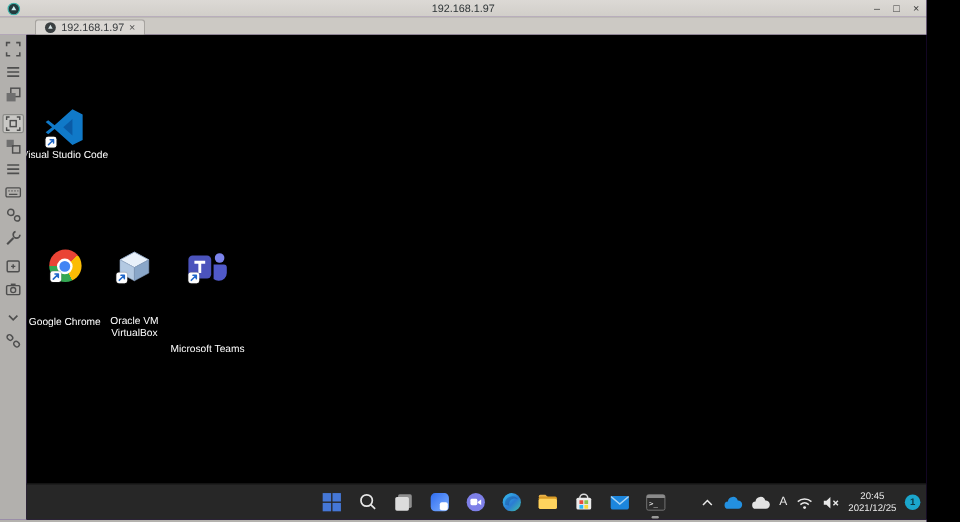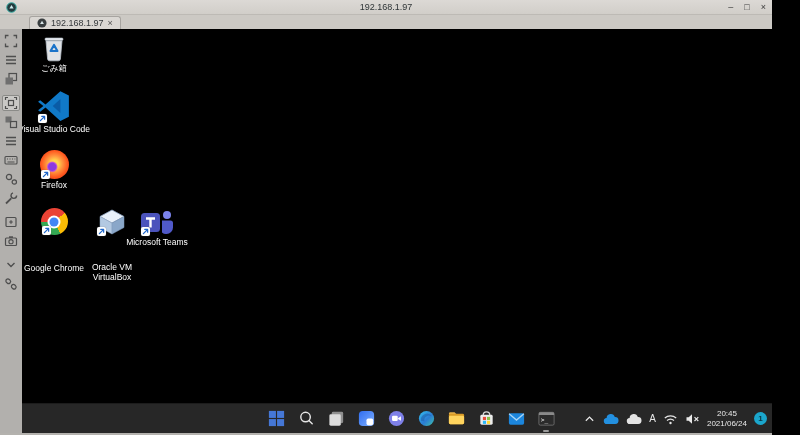--- a/index.html
+++ b/index.html
@@ -167,57 +167,36 @@
             <g transform="rotate(45 7 7)">
               <rect x="0.6" y="5" width="5" height="4" rx="2"></rect>
               <rect x="8.4" y="5" width="5" height="4" rx="2"></rect>
             </g>
           </svg>
       </div>
     </div>
 
     <div class="remote">
 
-      <div class="dicon" style="left:1px; top:5px;">
-        <div class="art">
-          <svg width="26" height="28" viewBox="0 0 26 28">
-            <rect x="4" y="4" width="18" height="2.4" rx="1" fill="#e4e9ee" stroke="#b9c2cc" stroke-width="0.6"></rect>
-            <path d="M5 7 H21 L19.4 25 a2 2 0 0 1 -2 1.8 H8.6 a2 2 0 0 1 -2 -1.8 Z" fill="#f2f5f8" fill-opacity="0.92" stroke="#b9c2cc" stroke-width="0.8"></path>
-            <path d="M13 11 L16.4 17 H9.6 Z" fill="none" stroke="#1a73c9" stroke-width="2.2" stroke-linejoin="round"></path>
-          </svg>
-        </div>
-        <div class="lbl">ごみ箱</div>
-      </div>
 
       <div class="dicon" style="left:1px; top:60px;">
         <div class="art">
           <svg width="34" height="34" viewBox="0 0 32 32">
             <path d="M22 2 L30 6 V26 L22 30 L8 17.5 L3 21.5 L1 20 L6 16 L1 12 L3 10.5 L8 14.5 Z" fill="#1079c8"></path>
             <path d="M22 9.5 V22.5 L14.8 16 Z" fill="#0a5ba6"></path>
           </svg>
           <span class="shortcut">
             <svg width="7" height="7" viewBox="0 0 7 7" fill="none" stroke="#2067c9" stroke-width="1.3" stroke-linecap="round">
                 <path d="M1.4 5.6 L5.6 1.4 M5.6 1.4 H2.8 M5.6 1.4 V4.2"></path>
               </svg>
           </span>
         </div>
         <div class="lbl nowrap">Visual Studio Code</div>
       </div>
 
-      <div class="dicon" style="left:1px; top:121px;">
-        <div class="art">
-          <div class="firefox-art"></div>
-          <span class="shortcut">
-            <svg width="7" height="7" viewBox="0 0 7 7" fill="none" stroke="#2067c9" stroke-width="1.3" stroke-linecap="round">
-                <path d="M1.4 5.6 L5.6 1.4 M5.6 1.4 H2.8 M5.6 1.4 V4.2"></path>
-              </svg>
-          </span>
-        </div>
-        <div class="lbl">Firefox</div>
-      </div>
 
       <div class="dicon" style="left:1px; top:179px;gap:27px;">
         <div class="art">
           <div class="chrome-art">
               <div class="chrome-ring"></div>
               <div class="chrome-core"></div>
             </div>
           <span class="shortcut">
             <svg width="7" height="7" viewBox="0 0 7 7" fill="none" stroke="#2067c9" stroke-width="1.3" stroke-linecap="round">
                 <path d="M1.4 5.6 L5.6 1.4 M5.6 1.4 H2.8 M5.6 1.4 V4.2"></path>
@@ -236,21 +215,21 @@
           </svg>
           <span class="shortcut">
             <svg width="7" height="7" viewBox="0 0 7 7" fill="none" stroke="#2067c9" stroke-width="1.3" stroke-linecap="round">
                 <path d="M1.4 5.6 L5.6 1.4 M5.6 1.4 H2.8 M5.6 1.4 V4.2"></path>
               </svg>
           </span>
         </div>
         <div class="lbl">Oracle VM VirtualBox</div>
       </div>
 
-      <div class="dicon" style="left:104px; top:179px;">
+      <div class="dicon" style="left:120px; top:179px;gap:48px;">
         <div class="art">
           <svg width="34" height="28" viewBox="0 0 34 28">
             <circle cx="27" cy="7" r="4" fill="#7b83eb"></circle>
             <path d="M22 12.5 h8.5 a2.5 2.5 0 0 1 2.5 2.5 v4.5 a6.5 6.5 0 0 1 -6.5 6.5 h-0.5 a6 6 0 0 1 -4 -1.5 Z" fill="#5059c9"></path>
             <rect x="1" y="5" width="19" height="19" rx="3.5" fill="#4b53bc"></rect>
             <path d="M6 10.5 h9 M10.5 10.5 V19.5" stroke="#fff" stroke-width="2.4" fill="none"></path>
           </svg>
           <span class="shortcut">
             <svg width="7" height="7" viewBox="0 0 7 7" fill="none" stroke="#2067c9" stroke-width="1.3" stroke-linecap="round">
                 <path d="M1.4 5.6 L5.6 1.4 M5.6 1.4 H2.8 M5.6 1.4 V4.2"></path>
@@ -385,21 +364,21 @@
               </svg>
           </span>
           <span style="display:flex;">
             <svg width="15" height="12" viewBox="0 0 15 12">
                 <path d="M1.5 4.3 v3.4 h2.2 L7 10.8 V1.2 L3.7 4.3 Z" fill="#e8e8e8"></path>
                 <path d="M9.5 4.2 l3.8 3.8 M13.3 4.2 l-3.8 3.8" stroke="#e8e8e8" stroke-width="1.2"></path>
               </svg>
           </span>
           <span class="clock">
             <div>20:45</div>
-            <div>2021/06/24</div>
+            <div>2021/12/25</div>
           </span>
           <span class="badge">1</span>
         </div>
       </div>
 
     </div>
   </div>
 
   <div class="bottom-edge"></div>
 </div>

